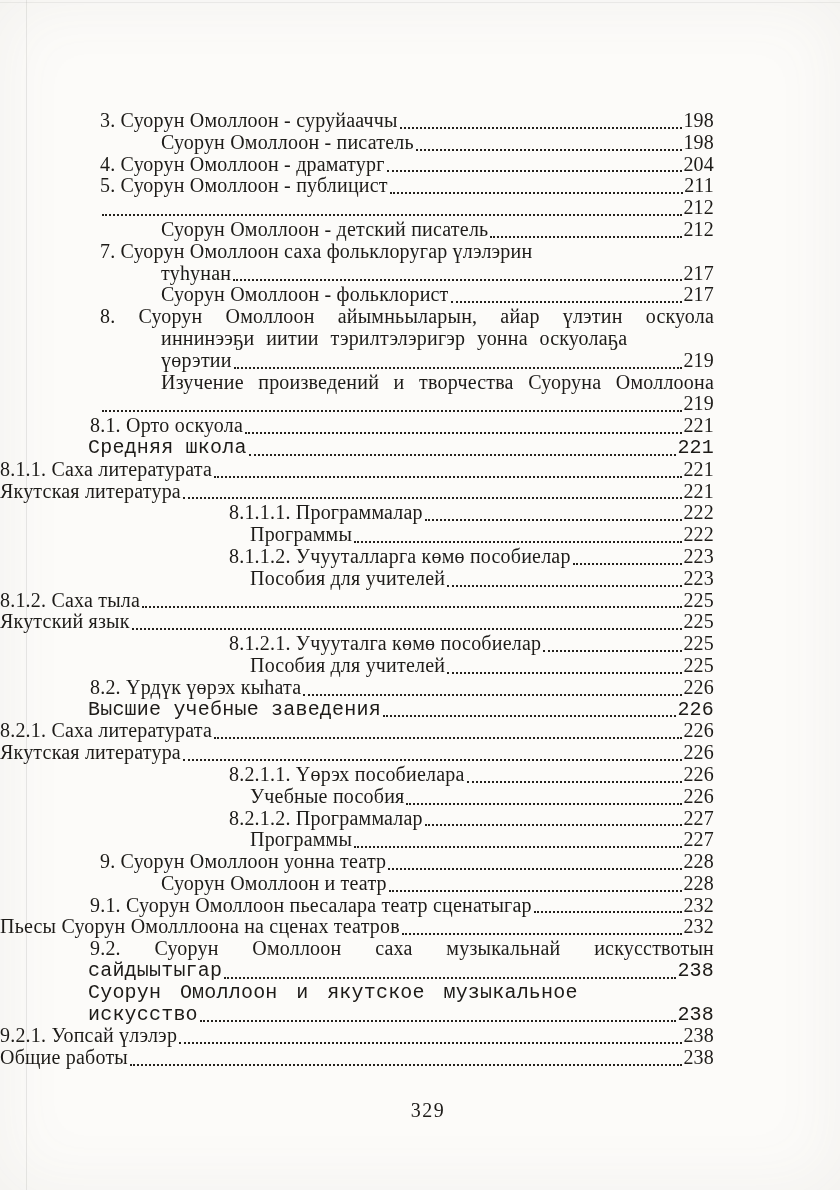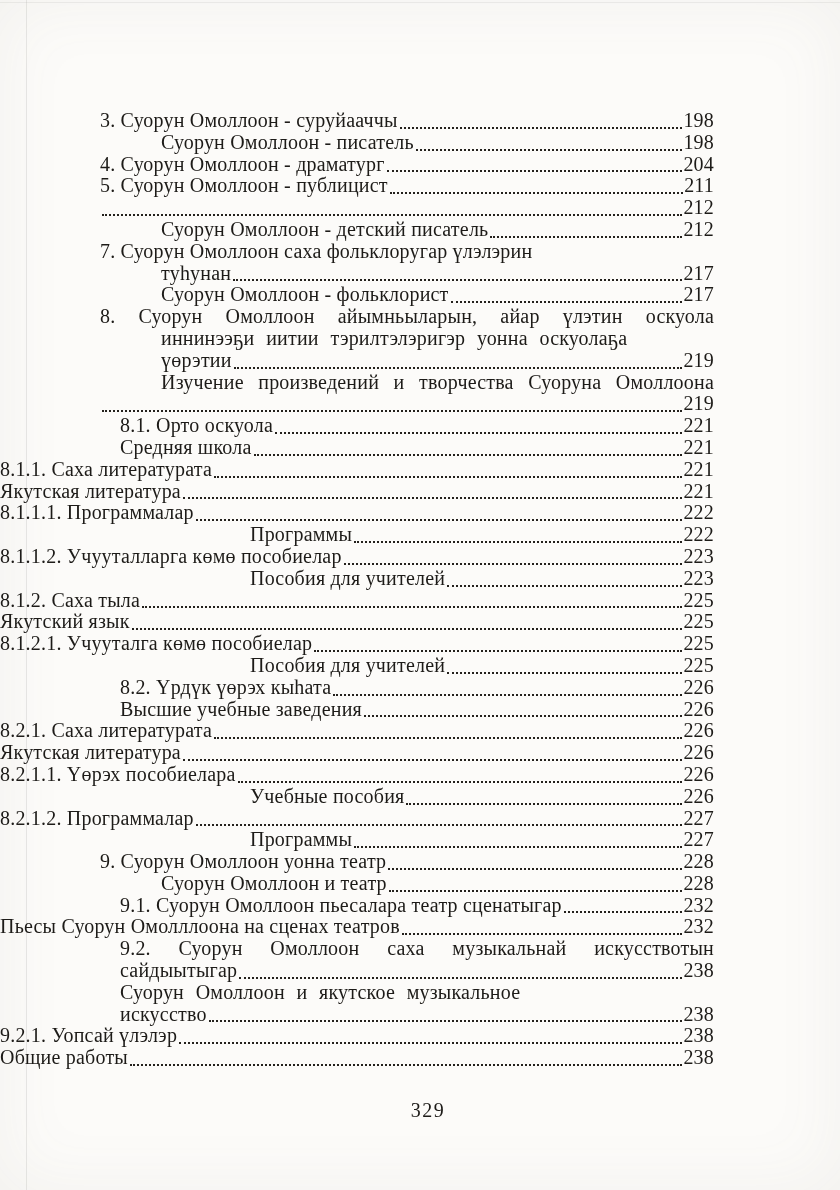--- a/index.html
+++ b/index.html
@@ -49,25 +49,25 @@
   .leader {
     flex: 1;
     min-width: 10px;
     border-bottom: 2.1px dotted #24211d;
     margin: 0 1px 3px 2px;
   }
   .pg { flex: none; }
 
   .lv0 { padding-left: 100px; }
   .lv1 { padding-left: 161px; }
-  .lv2 { padding-left: 120px; }
-  .lv3 { padding-left: 120px; }
+  .lv2 { padding-left: 82px; margin-left: 8px; }
+  .lv3 { padding-left: 88px; font-family: Liberation Mono, monospace; }
   .lv4 { }
   .lv5 { }
-  .lv6 { }
+  .lv6 { padding-left: 229px; }
   .lv7 { padding-left: 250px; }
 
   .footer {
     position: absolute;
     top: 1099px; left: 142px; width: 572px;
     text-align: center;
     letter-spacing: 1.5px;
     line-height: 22px;
   }
 </style>

